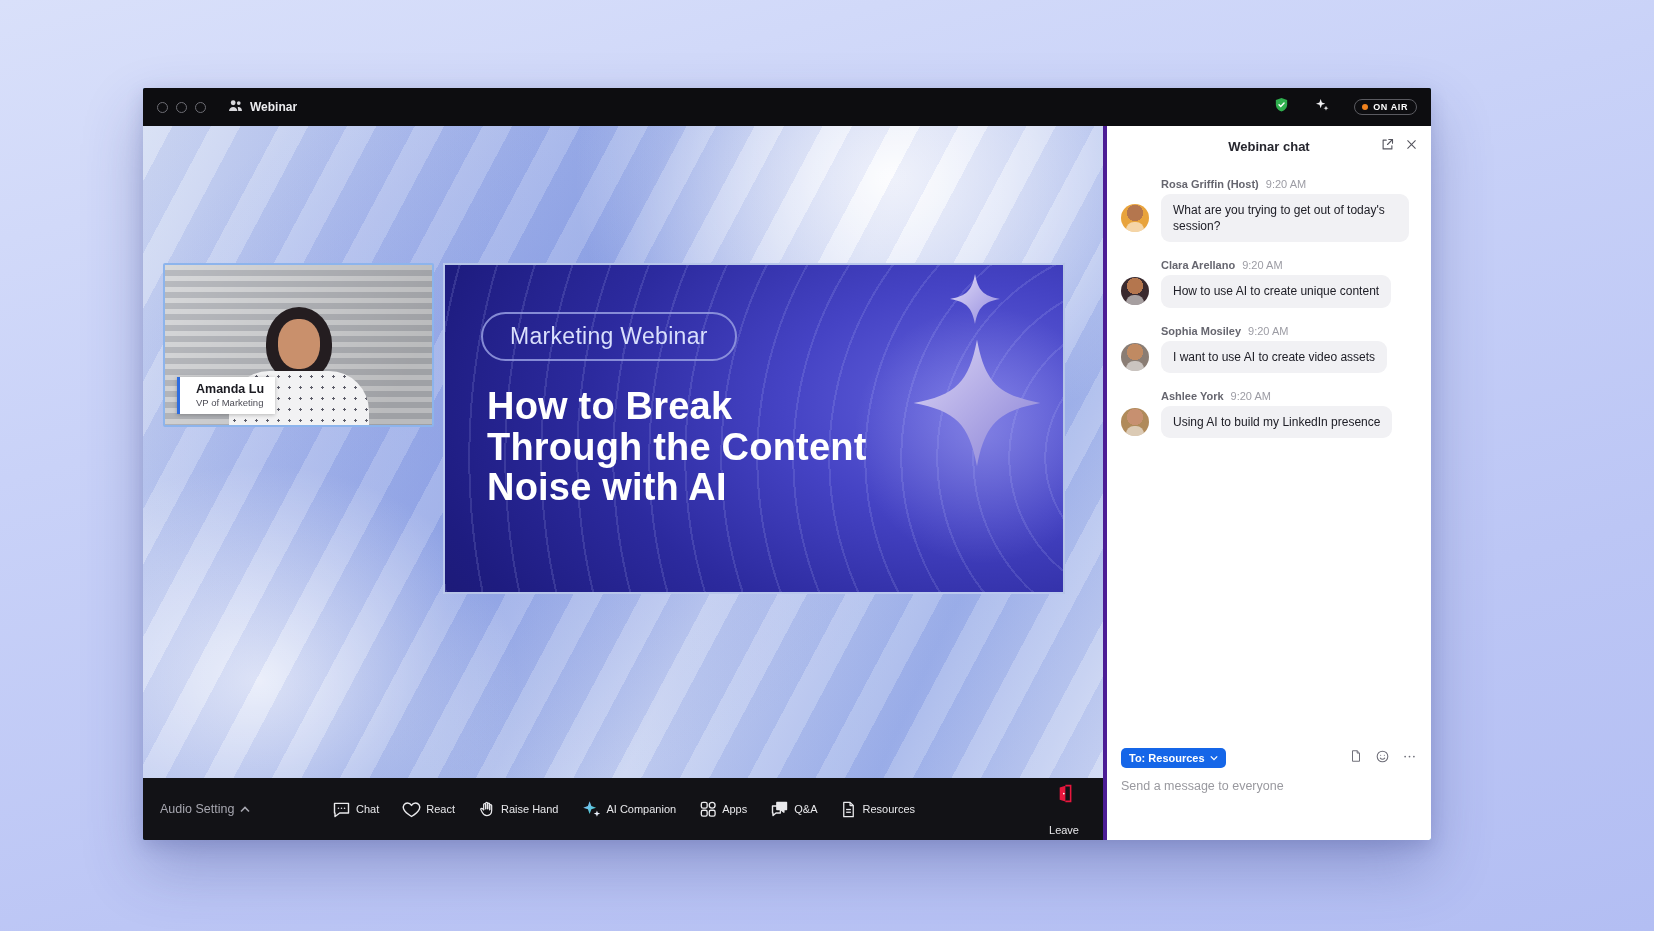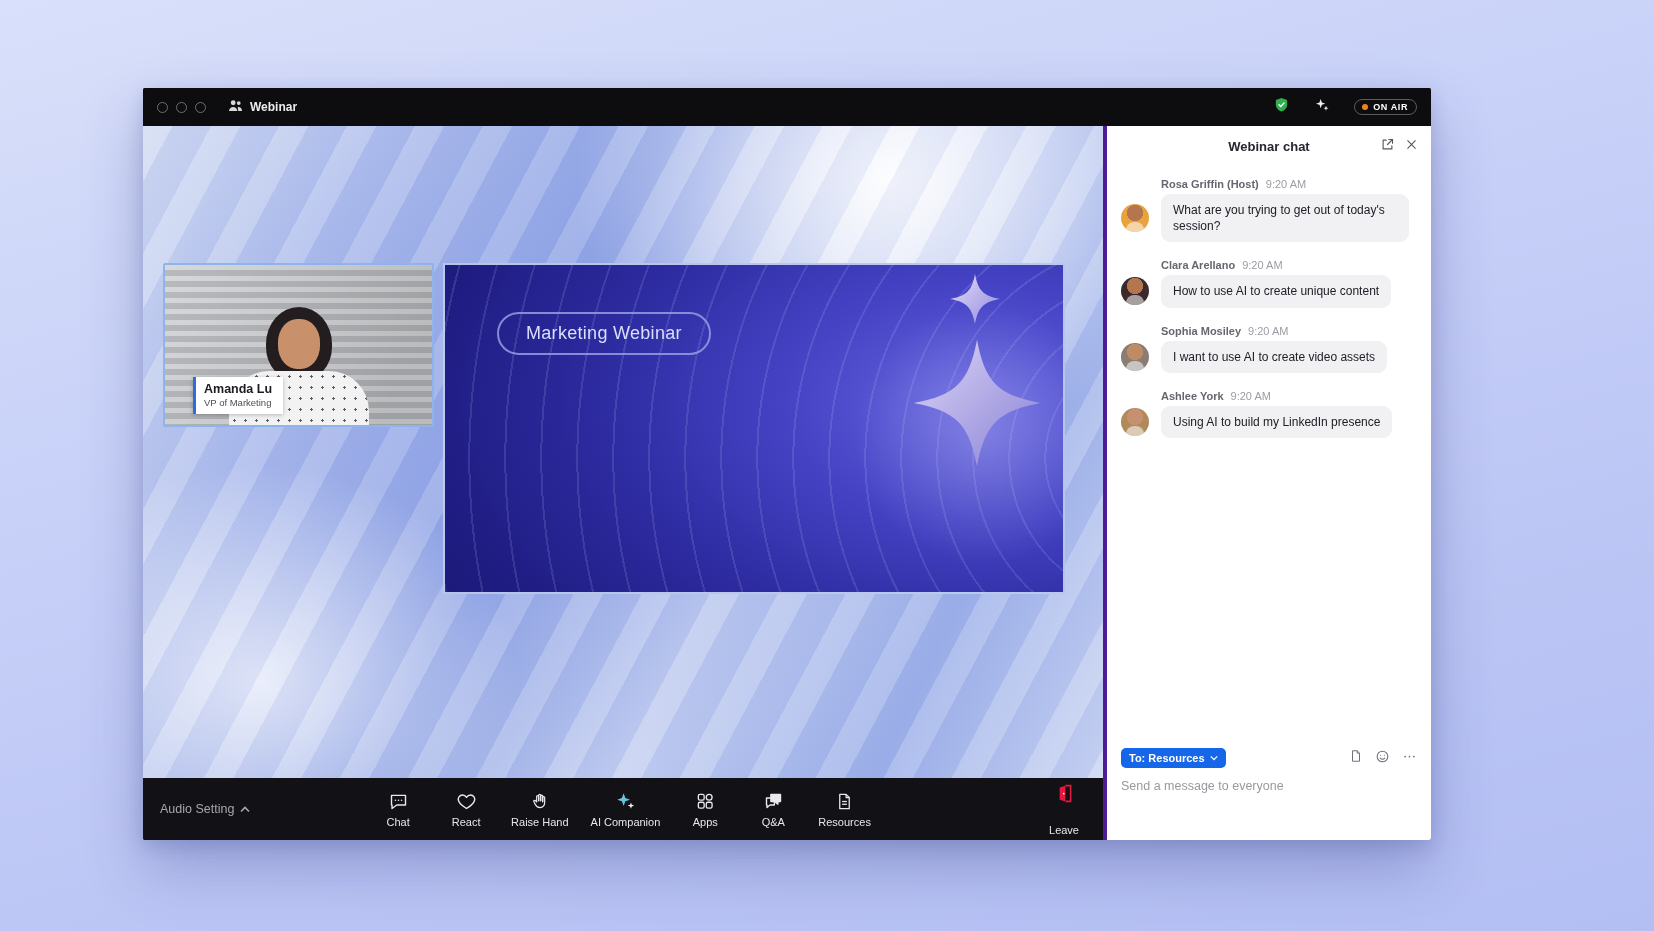--- a/index.html
+++ b/index.html
@@ -55,46 +55,46 @@
   .amanda .p-body { background:#f2f2f3;
       background-image:radial-gradient(circle,#5a5a66 1px,transparent 1.4px); background-size:11px 11px; }
   .roy .p-hair { background:#7a5838; height:60px; }
   .roy .p-face { top:18px; }
   .roy .p-beard { position:absolute; left:50%; transform:translateX(-50%); top:44px; width:40px; height:26px;
       border-radius:0 0 45% 45%; background:#8a6a48; opacity:.75; }
   .roy .p-body { background:#b9d3ea; }
   .roy .p-hand { position:absolute; right:18px; top:0; width:26px; height:32px; border-radius:9px 9px 11px 11px; background:#c9906c; }
   .roy .p-hand::before { content:""; position:absolute; top:-7px; left:2px; width:22px; height:10px;
       background:repeating-linear-gradient(90deg,#c9906c 0 4px, rgba(0,0,0,0) 4px 6px); border-radius:3px; }
-  .nametag { position:absolute; left:28px; bottom:11px; background:#fff; border-left:3px solid #2d6cdf;
-      padding:5px 11px 6px 8px; box-shadow:0 1px 4px rgba(0,0,0,.25); }
+  .nametag { position:absolute; left:12px; bottom:11px; background:#fff; border-left:3px solid #2d6cdf;
+      padding:5px 11px 6px 16px; box-shadow:0 1px 4px rgba(0,0,0,.25); }
   .nametag .nt-name { font-size:12.5px; font-weight:700; color:#1b1b22; line-height:1.15; }
   .nametag .nt-role { font-size:9.5px; color:#4c4c55; margin-top:1px; }
 
   
   .slide { position:absolute; left:300px; top:137px; width:622px; height:331px;
       border:2px solid rgba(200,216,243,.9); overflow:hidden;
       background:radial-gradient(130% 150% at 86% 42%, #6463de 0%, #4543c4 24%, #2c2a9e 48%, #1e1c80 70%, #17155f 100%); }
   .slide::before { content:""; position:absolute; inset:-40%;
       background:repeating-radial-gradient(circle at 86% 55%, rgba(200,205,255,.14) 0 2px, rgba(200,205,255,0) 2px 36px); }
-  .slide-badge { position:absolute; left:52px; top:47px; padding:9px 27px;
+  .slide-badge { position:absolute; left:36px; top:47px; padding:9px 27px;
       border:2px solid rgba(150,158,226,.85); border-radius:26px;
-      color:#d9dffc; font-size:18px; font-weight:500; letter-spacing:.3px; }
+      color:#d9dffc; font-size:23px; font-weight:500; letter-spacing:.3px; }
   .slide-title { position:absolute; left:42px; top:121px; color:#fff; font-size:38px; line-height:1.07;
       font-weight:800; letter-spacing:.2px; }
   .spark-shape { position:absolute; }
   .slide-glow { position:absolute; right:-60px; top:30px; width:280px; height:280px; border-radius:50%;
       background:radial-gradient(circle, rgba(190,190,245,.35), rgba(190,190,245,0) 65%); }
 
   
   .toolbar { flex:0 0 62px; background:#121216; position:relative; display:flex; align-items:center; justify-content:center; }
   .audio-setting { position:absolute; left:17px; display:flex; align-items:center; gap:6px;
       color:#a6a6af; font-size:12.5px; cursor:default; }
   .tb-group { display:flex; align-items:flex-start; gap:10px; }
-  .tb-btn { display:flex; flex-direction:column; align-items:center; gap:4px; min-width:58px; padding:4px 6px; }
+  .tb-btn { display:flex; flex-direction:row; align-items:center; gap:4px; min-width:58px; padding:4px 6px; }
   .tb-btn .icn { height:22px; display:flex; align-items:center; }
   .tb-btn .lbl { font-size:11px; color:#e7e7ea; white-space:nowrap; }
   .leave-btn { position:absolute; right:24px; display:flex; flex-direction:column; align-items:center; gap:16px; }
   .leave-btn .lbl { font-size:11px; color:#e7e7ea; }
 
   
   .chat { flex:1; background:#fff; display:flex; flex-direction:column; border-left:4px solid #4c1d95; min-width:0; }
   .chat-header { flex:0 0 40px; position:relative; display:flex; align-items:center; justify-content:center; }
   .chat-title { font-size:13px; font-weight:700; color:#26262e; }
   .chat-hdr-icons { position:absolute; right:13px; display:flex; align-items:center; gap:10px; }
@@ -205,20 +205,25 @@
               <defs>
                   <linearGradient id="sg2" x1="0" y1="0" x2="1" y2="1">
                 <stop offset="0" stop-color="#ddd7f6"></stop>
                     <stop offset="1" stop-color="#8880d6"></stop>
                   </linearGradient>
                 </defs>
               <path d="M50 2 C56 34 66 44 98 50 C66 56 56 66 50 98 C44 66 34 56 2 50 C34 44 44 34 50 2 Z" fill="url(#sg2)"></path>
             </svg>
           </span>
           <div class="slide-badge">Marketing Webinar</div>
+          <div class="slide-title">
+            <div>How to Break</div>
+            <div>Through the Content</div>
+            <div>Noise with AI</div>
+          </div>
         </div>
       </div>
 
       <div class="toolbar">
         <div class="audio-setting">
           <span>Audio Setting</span>
           <svg width="10" height="7" viewBox="0 0 10 7">
             <polyline points="1,5.5 5,1.5 9,5.5" fill="none" stroke="#a6a6af" stroke-width="1.6"></polyline>
             </svg>
         </div>

